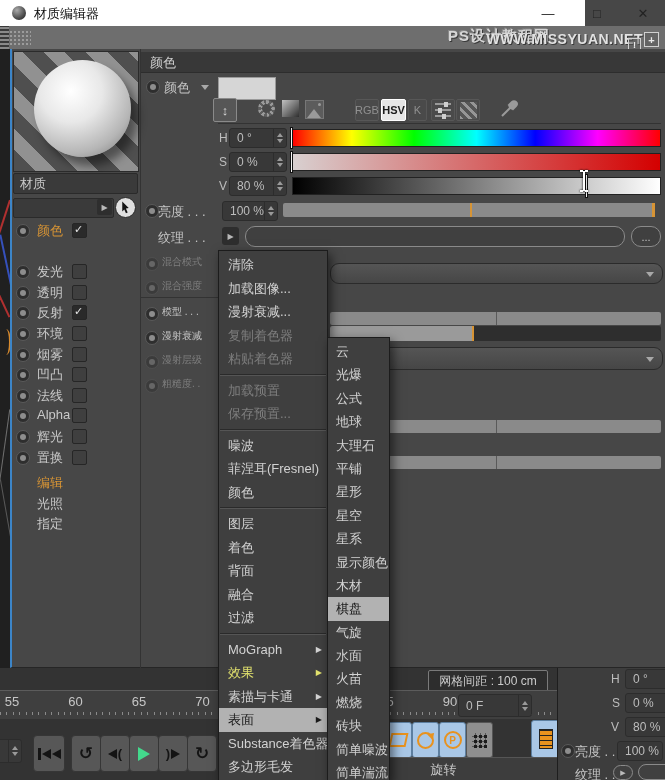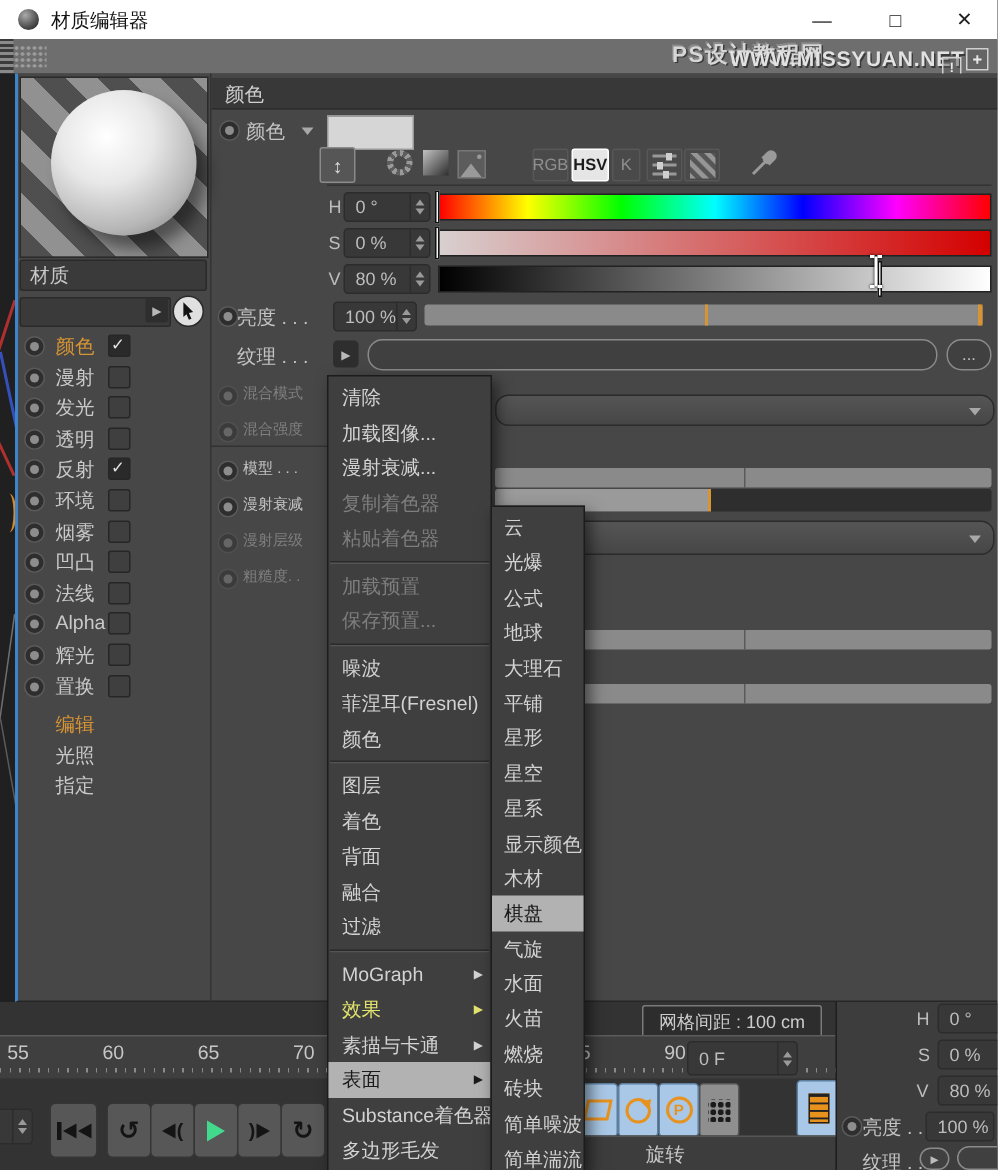--- a/index.html
+++ b/index.html
@@ -1,21 +1,21 @@
 <!DOCTYPE html>
 <html style="--accent-orange: #d79435; --selection-gray: #b2b2b2; --submenu-yellow: #e2e26e; --dialog-border-blue: #3c85c8; --play-green: #43d98c; --keyframe-blue-bg: #a9c7e6; --keyframe-orange: #e8921e;"><head>
 <meta charset="utf-8">
 <style>
   html,body{margin:0;padding:0;}
   body{font-family:"Liberation Sans","DejaVu Sans",sans-serif;}
   .stage{position:relative;width:665px;height:780px;overflow:hidden;background:#474747;}
   .abs{position:absolute;}
 
   
-  .titlebar{left:0;top:0;width:665px;height:26px;background:#ffffff;border-bottom:1px solid #e2e2e2;}
+  .titlebar{left:0;top:0;width:585px;height:26px;background:#ffffff;border-bottom:1px solid #e2e2e2;}
   .title-icon{left:12px;top:6px;width:14px;height:14px;border-radius:50%;
     background:radial-gradient(circle at 35% 30%,#aaa 0%,#555 55%,#161616 100%);}
   .title-text{left:34px;top:5px;font-size:13px;color:#111;}
   .winbtn{top:0;width:34px;height:26px;display:flex;align-items:center;justify-content:center;
     font-size:13px;color:#222;}
   
   .topstrip{left:0;top:26px;width:665px;height:23px;background:#6e6e6e;border-bottom:1px solid #3c3c3c;}
   .drag-dots{left:9px;top:30px;width:22px;height:15px;
     background-image:radial-gradient(#9c9c9c 1px,transparent 1.4px);background-size:4px 4px;}
   .wm-site{top:27px;right:115px;font-size:15px;font-weight:bold;color:#d6d6d6;
@@ -226,25 +226,20 @@
       <path d="M2 0.5 L8 6.5 L5.4 7 L7 10.6 L5.4 11.3 L3.9 7.8 L2 9.6 Z" fill="#141414"></path>
     </svg>
   </div>
 
   <div class="abs" id="channel-list">
       <div class="ch-row" style="top: 0px;">
         <span class="radio"></span>
         <span class="ch-label accent">颜色</span>
         <span class="cb checked"></span>
       </div>
-      <div class="ch-row" style="top: 20.6px;">
-        <span class="radio"></span>
-        <span class="ch-label">漫射</span>
-        <span class="cb"></span>
-      </div>
       <div class="ch-row" style="top: 41.2px;">
         <span class="radio"></span>
         <span class="ch-label">发光</span>
         <span class="cb"></span>
       </div>
       <div class="ch-row" style="top: 61.8px;">
         <span class="radio"></span>
         <span class="ch-label">透明</span>
         <span class="cb"></span>
       </div>

